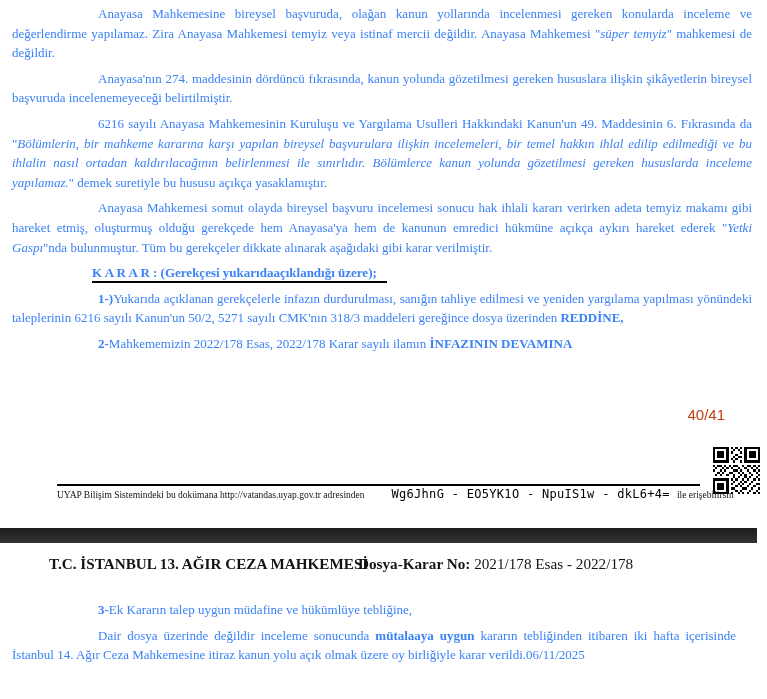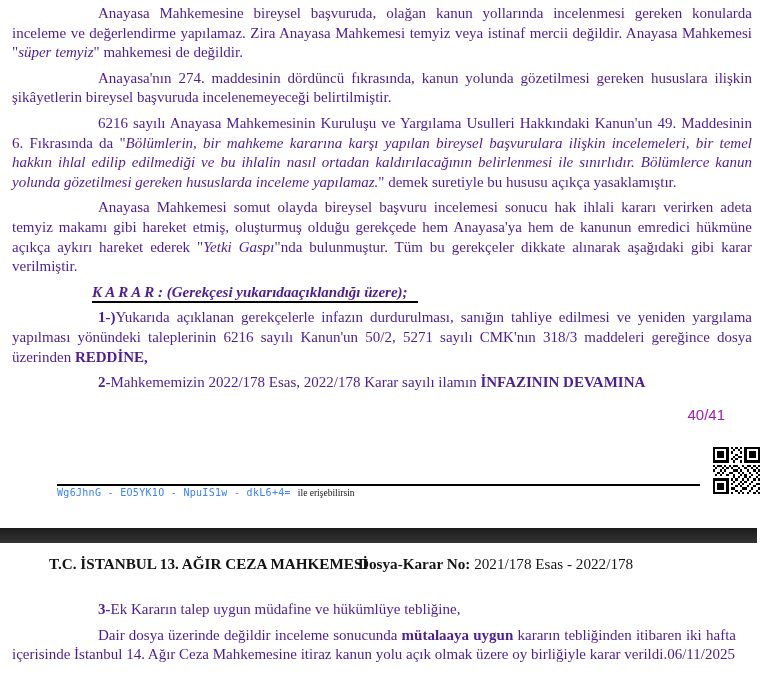--- a/index.html
+++ b/index.html
@@ -11,45 +11,44 @@
   }
   .doc { width: 767px; height: 699px; position: relative; background: #fff; }
 
   
   .page1 {
     position: relative;
     width: 767px; height: 528px;
     padding: 4px 15px 0 12px;
   }
   .para {
-    font-size: 15px;
+    font-size: 13px;
     line-height: 19.6px;
     text-align: justify;
     text-indent: 86px;
     margin-bottom: 6px;
-    color: #4c1d95;
+    color: #3b82f6;
   }
   .b { font-weight: bold; }
   .i { font-style: italic; }
   .karar-line {
     text-indent: 80px;
     margin-top: 1px;
     text-align: left;
-    font-style: italic;
   }
   .karar-underline {
     border-bottom: 2px solid #000;
     padding-bottom: 1px;
     padding-right: 10px;
   }
   .page-number {
     position: absolute;
     top: 406px; right: 42px;
     font-family: "Liberation Sans", sans-serif;
-    font-size: 15px; color: #a21caf;
+    font-size: 15px; color: #c2410c;
   }
   .qr {
     position: absolute;
     top: 447px; right: 7px;
     width: 47px; height: 47px;
   }
   .footer-divider {
     position: absolute;
     left: 57px; top: 484px;
     width: 643px; height: 2px;
@@ -60,21 +59,21 @@
     left: 57px; top: 487px;
     display: flex; align-items: baseline; gap: 7px;
     white-space: nowrap;
   }
   .f-small {
     font-family: "Liberation Serif", serif;
     font-size: 9.5px; color: #111;
   }
   .f-code {
     font-family: "DejaVu Sans Mono", monospace;
-    font-size: 10px; letter-spacing: 0.3px; color: #3b82f6;
+    font-size: 12px; letter-spacing: 0.3px; color: #000000; margin-left: 20px;
   }
 
   
   .separator {
     width: 757px; height: 15px;
     background: linear-gradient(180deg, #1c1c1c, #343434);
   }
 
   
   .page2 {
@@ -139,20 +138,21 @@
                  M8 16h1v1H8z M11 16h1v1h-1z M13 16h1v1h-1z M16 16h1v1h-1z M19 16h1v1h-1z M20 16h1v1h-1z
                  M10 17h1v1h-1z M12 17h1v1h-1z M15 17h1v1h-1z M18 17h1v1h-1z
                  M8 18h1v1H8z M9 18h1v1H9z M13 18h1v1h-1z M14 18h1v1h-1z M17 18h1v1h-1z M20 18h1v1h-1z
                  M10 19h1v1h-1z M12 19h1v1h-1z M16 19h1v1h-1z M19 19h1v1h-1z
                  M8 20h1v1H8z M11 20h1v1h-1z M13 20h1v1h-1z M15 20h1v1h-1z M18 20h1v1h-1z M20 20h1v1h-1z"></path>
       </g>
     </svg>
 
     <div class="footer-divider"></div>
     <div class="footer-text">
+      <span class="f-small">UYAP Bilişim Sistemindeki bu dokümana http://vatandas.uyap.gov.tr adresinden</span>
       <span class="f-code">Wg6JhnG - EO5YK1O - NpuIS1w - dkL6+4=</span>
       <span class="f-small">ile erişebilirsin</span>
     </div>
   </section>
 
   <div class="separator"></div>
 
   <section class="page2">
     <div class="p2-header">
       <span class="court">T.C. İSTANBUL 13. AĞIR CEZA MAHKEMESİ</span>

